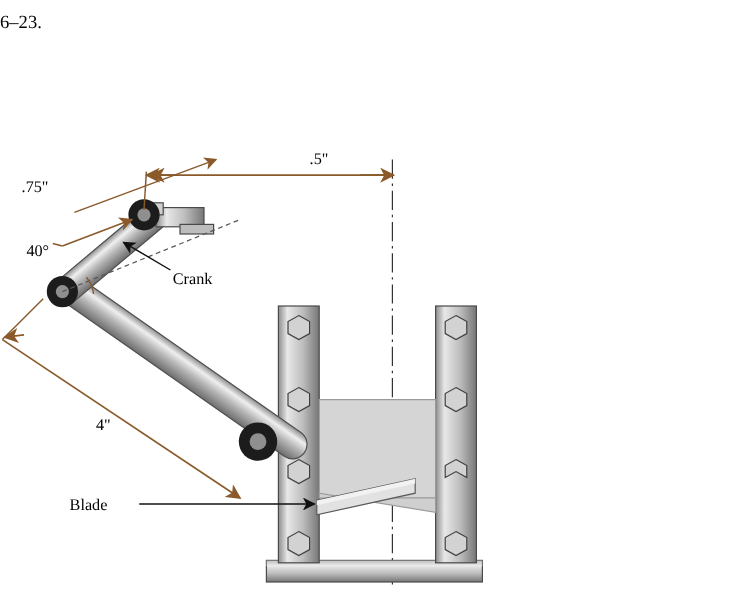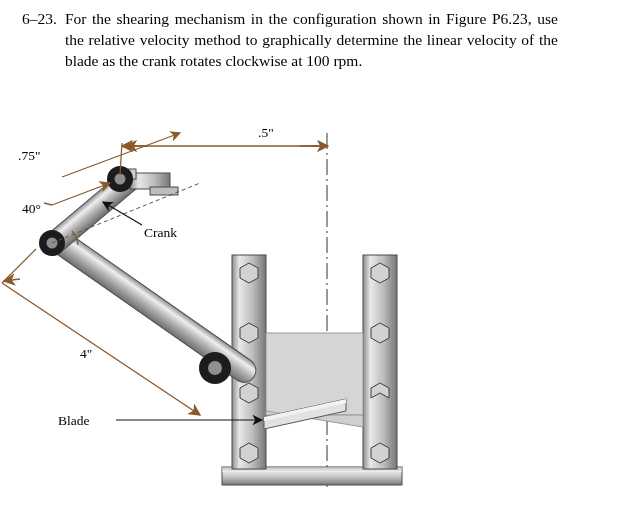--- a/index.html
+++ b/index.html
@@ -17,21 +17,21 @@
   }
   #page {
     position: relative;
     width: 618px;
     height: 513px;
   }
 
   
   #problem {
     position: absolute;
-    left: 22px;
+    left: 0;
     top: 8px;
     width: 560px;
     display: flex;
     align-items: flex-start;
   }
   #problem-number {
     font-size: 15.5px;
     line-height: 21px;
     white-space: nowrap;
     padding-right: 8px;
@@ -66,21 +66,20 @@
     fill: #000000;
   }
 </style>
 </head>
 <body>
 
 <div id="page">
 
   <div id="problem">
     <div id="problem-number">6–23.</div>
-    <div id="problem-body">For the shearing mechanism in the configuration shown in Figure P6.23, use the relative velocity method to graphically determine the linear velocity of the blade as the crank rotates clockwise at 100 rpm.</div>
   </div>
 
   <div id="figure">
     <svg width="618" height="398" viewBox="0 0 618 398" xmlns="http://www.w3.org/2000/svg">
       <defs>
         <linearGradient id="barGrad" x1="0" y1="0" x2="0" y2="1">
           <stop offset="0%" stop-color="#8f8f8f"></stop>
           <stop offset="25%" stop-color="#efefef"></stop>
           <stop offset="55%" stop-color="#b5b5b5"></stop>
           <stop offset="100%" stop-color="#6d6d6d"></stop>

